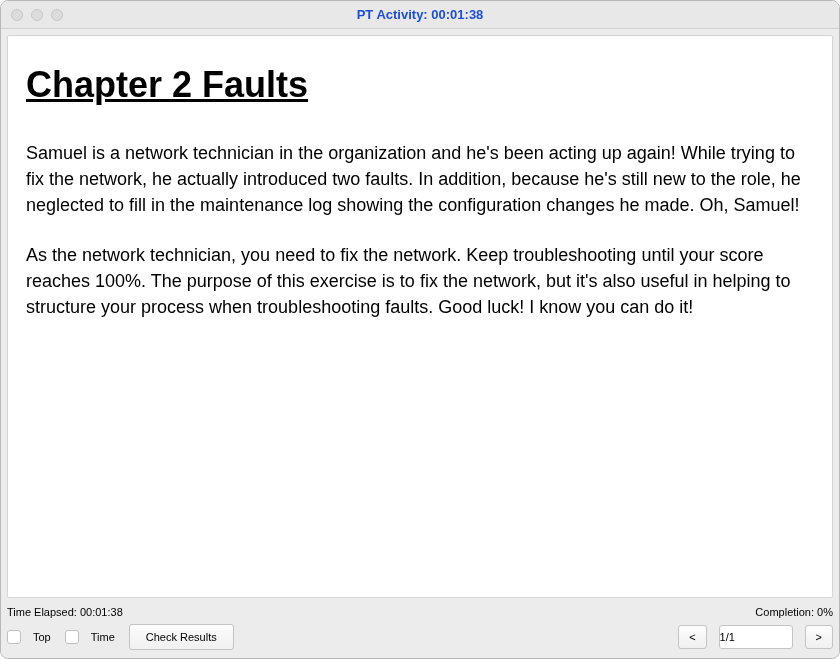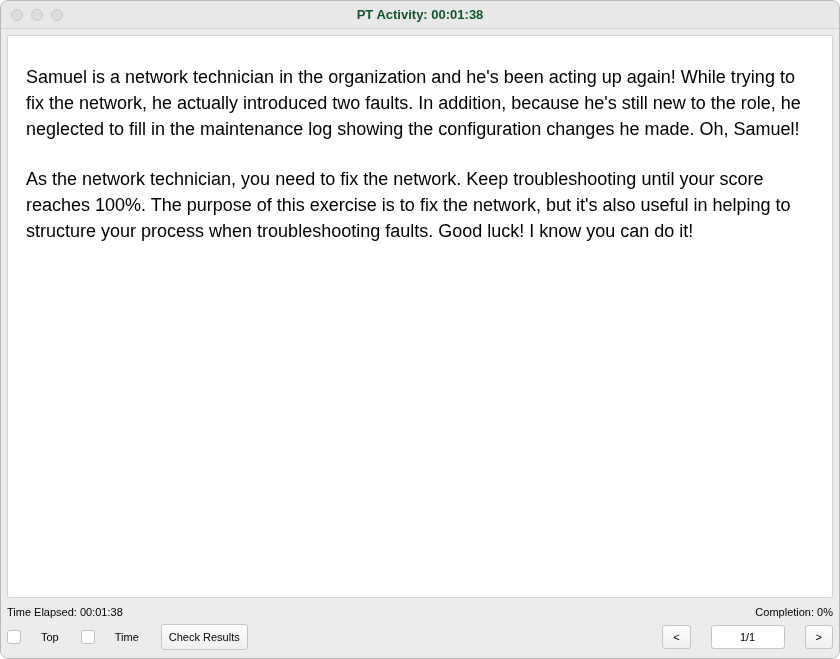--- a/index.html
+++ b/index.html
@@ -39,21 +39,21 @@
       border-radius: 50%;
       background: #dcdcdc;
       border: 1px solid #c8c8c8;
     }
     .title {
       position: absolute;
       left: 0; right: 0;
       text-align: center;
       font-size: 13px;
       font-weight: 600;
-      color: #14532d;
+      color: #1d4ed8;
       pointer-events: none;
     }
     .content {
       flex: 1;
       background: #fff;
       margin: 6px;
       border: 1px solid #d5d5d5;
       border-radius: 2px;
       padding: 28px 18px 18px 18px;
       overflow-y: auto;
@@ -87,73 +87,73 @@
       justify-content: space-between;
       padding: 2px 6px;
       font-size: 11px;
       background: #ececec;
       align-items: flex-end;
     }
     .bottombar {
       display: flex;
       align-items: center;
       padding: 4px 6px 8px 6px;
-      gap: 20px;
+      gap: 12px;
       background: #ececec;
     }
     .chk {
       width: 14px;
       height: 14px;
       background: #fff;
       border: 1px solid #c0c0c0;
       border-radius: 3px;
       display: inline-block;
     }
     .chk-label {
       font-size: 11px;
       margin-right: 2px;
     }
     .btn {
       background: linear-gradient(#fdfdfd, #f0f0f0);
       border: 1px solid #c4c4c4;
       border-radius: 3px;
       font-size: 11px;
-      padding: 6px 7px;
+      padding: 6px 16px;
       cursor: pointer;
     }
     .btn.small {
       padding: 5px 10px;
       min-width: 26px;
       text-align: center;
     }
     .spacer { flex: 1; }
     .page-input {
       width: 74px;
       height: 24px;
       border: 1px solid #c4c4c4;
       border-radius: 3px;
       background: #fff;
       font-size: 11px;
-      text-align: center;
     }
   </style>
 </head>
 <body>
 
 <div class="window">
   <div class="titlebar">
     <div class="traffic-lights">
       <span class="tl"></span>
       <span class="tl"></span>
       <span class="tl"></span>
     </div>
     <div class="title">PT Activity: 00:01:38</div>
   </div>
 
   <div class="content">
+    <h1>Chapter 2 Faults</h1>
     <p>Samuel is a network technician in the organization and he's been acting up again! While trying to fix the network, he actually introduced two faults. In addition, because he's still new to the role, he neglected to fill in the maintenance log showing the configuration changes he made. Oh, Samuel!</p>
     <p>As the network technician, you need to fix the network. Keep troubleshooting until your score reaches 100%. The purpose of this exercise is to fix the network, but it's also useful in helping to structure your process when troubleshooting faults. Good luck! I know you can do it!</p>
   </div>
 
   <div class="statusbar">
     <span>Time Elapsed: 00:01:38</span>
     <span>Completion: 0%</span>
   </div>
 
   <div class="bottombar">

